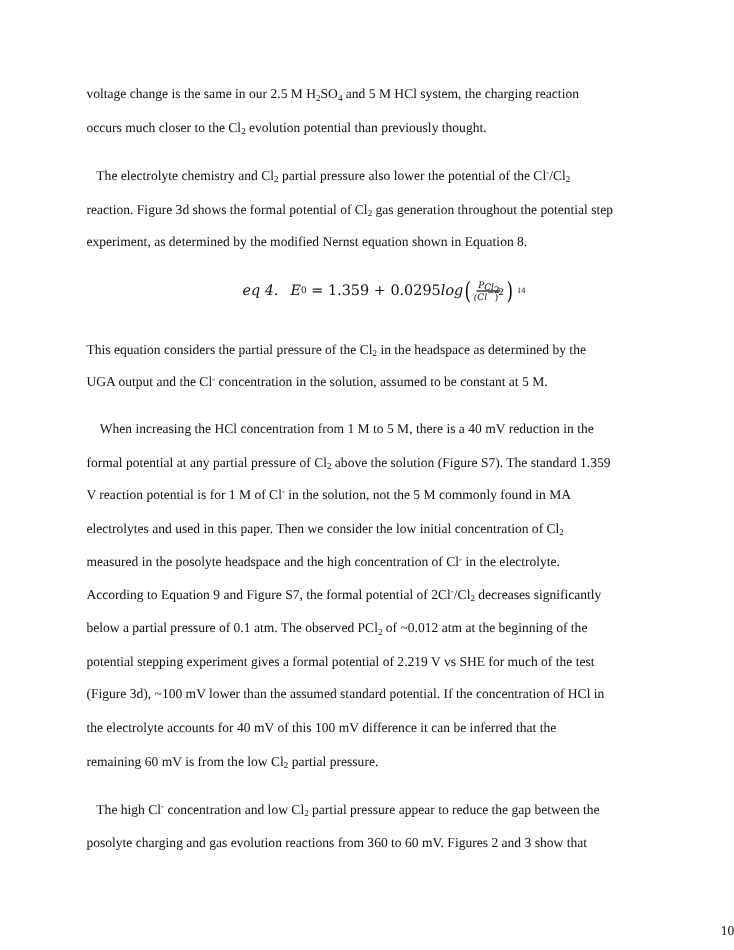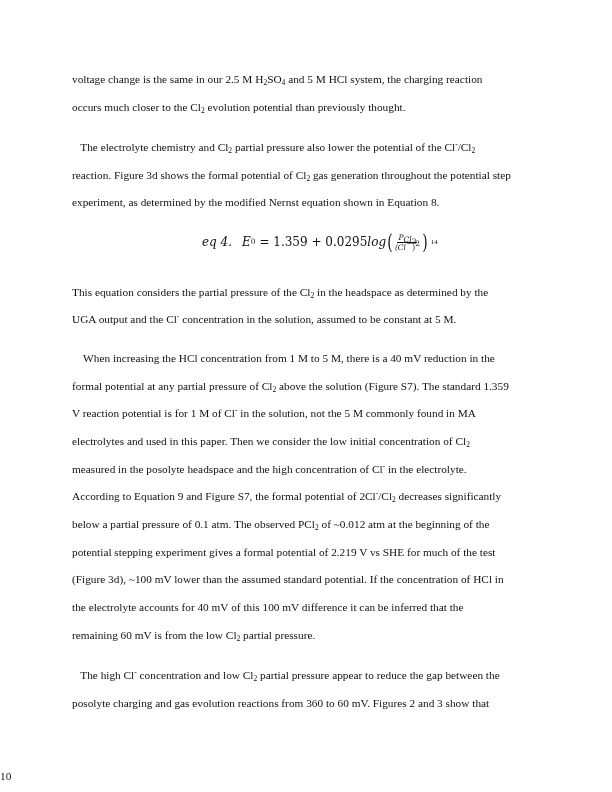--- a/index.html
+++ b/index.html
@@ -8,21 +8,21 @@
   .line { position: absolute; left: 72px; font-size: 11.3px; white-space: nowrap; line-height: 14px; }
   sub { font-size: 7.5px; vertical-align: -2px; line-height: 0; }
   sup { font-size: 7.5px; vertical-align: 4px; line-height: 0; }
   .eq { position: absolute; left: 202px; top: 232px; font-size: 12px; white-space: nowrap;
         font-family: "DejaVu Serif", serif; display: flex; align-items: center; }
   .eq i { font-style: italic; }
   .frac { display: inline-flex; flex-direction: column; align-items: center; font-size: 7.5px; line-height: 9px; margin: 0 1px; }
   .frac .num { border-bottom: 0.7px solid #111; padding: 0 1px; }
   .paren { font-size: 20px; line-height: 20px; transform: scaleX(0.7); display: inline-block; }
   .ref { font-size: 7px; margin-left: 2px; vertical-align: 4px; font-family: "Liberation Serif", serif; }
-  .pagenum { position: absolute; top: 770px; left: 0; width: 612px; text-align: left; font-size: 11.3px; }
+  .pagenum { position: absolute; top: 770px; left: 0; width: 612px; text-align: right; font-size: 11.3px; }
 </style>
 </head>
 <body>
 
 <div>
 
   <div class="line" style="top:72px"><span>voltage change is the same in our 2.5 M H</span><sub>2</sub><span>SO</span><sub>4</sub><span> and 5 M HCl system, the charging reaction</span></div>
   <div class="line" style="top:100px"><span>occurs much closer to the Cl</span><sub>2</sub><span> evolution potential than previously thought.</span></div>
 
   <div class="line" style="top:140px; white-space:pre"><span>   The electrolyte chemistry and Cl</span><sub>2</sub><span> partial pressure also lower the potential of the Cl</span><sup>-</sup><span>/Cl</span><sub>2</sub></div>

